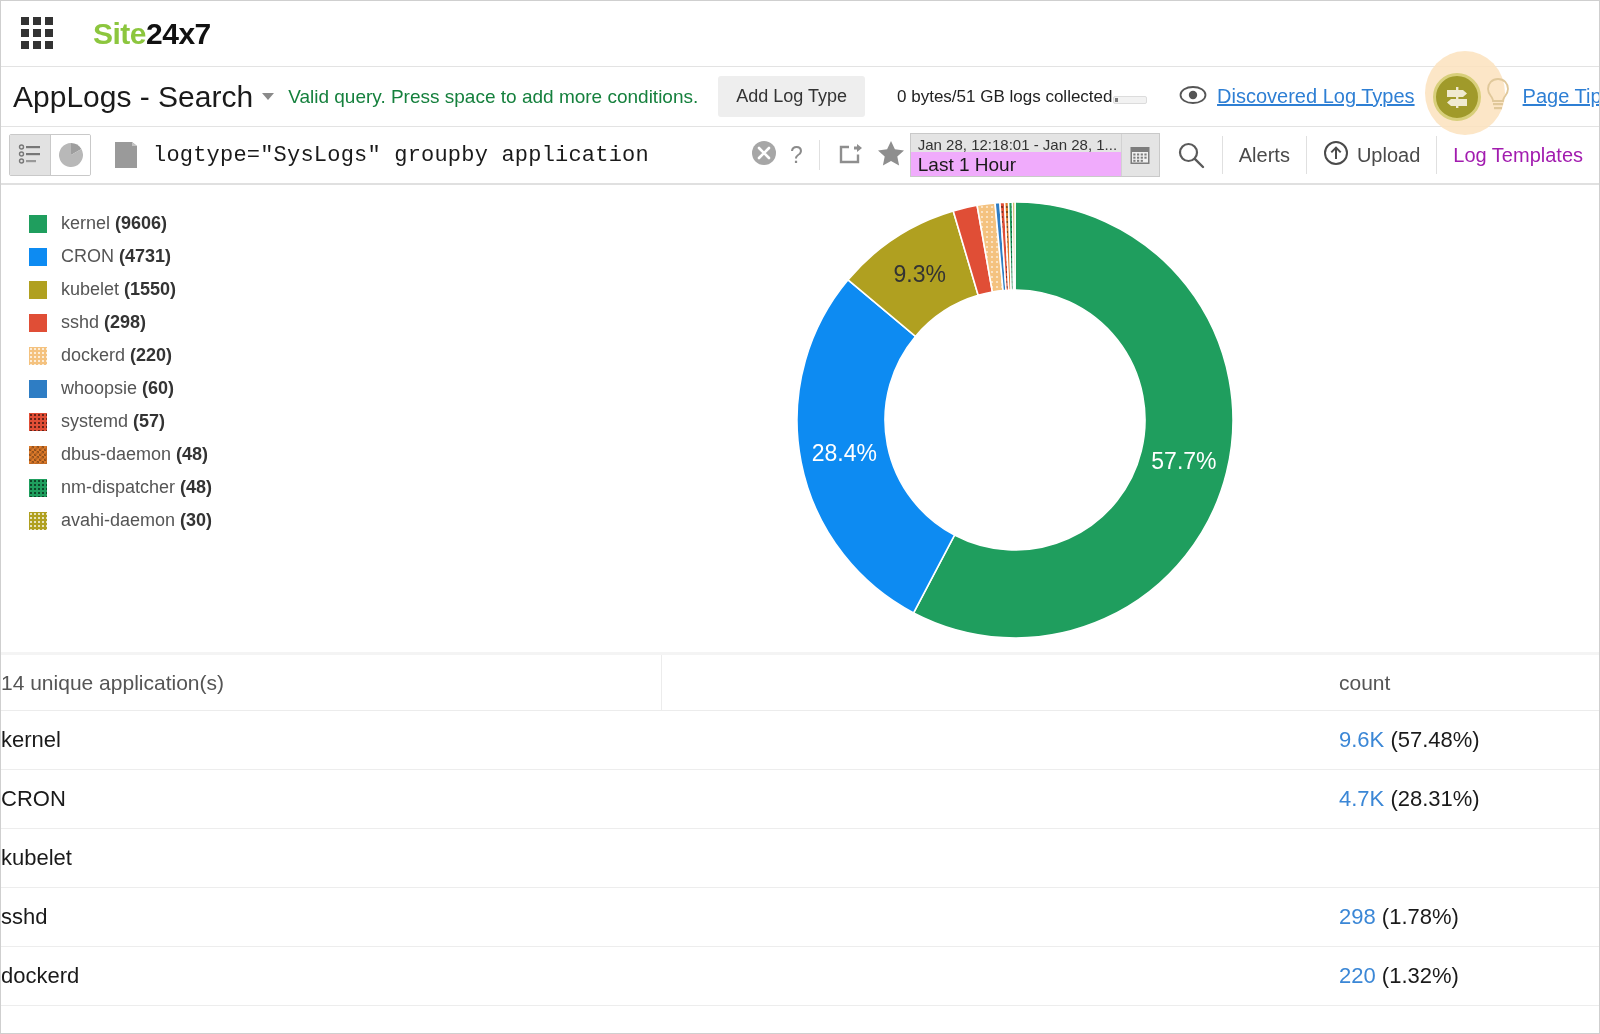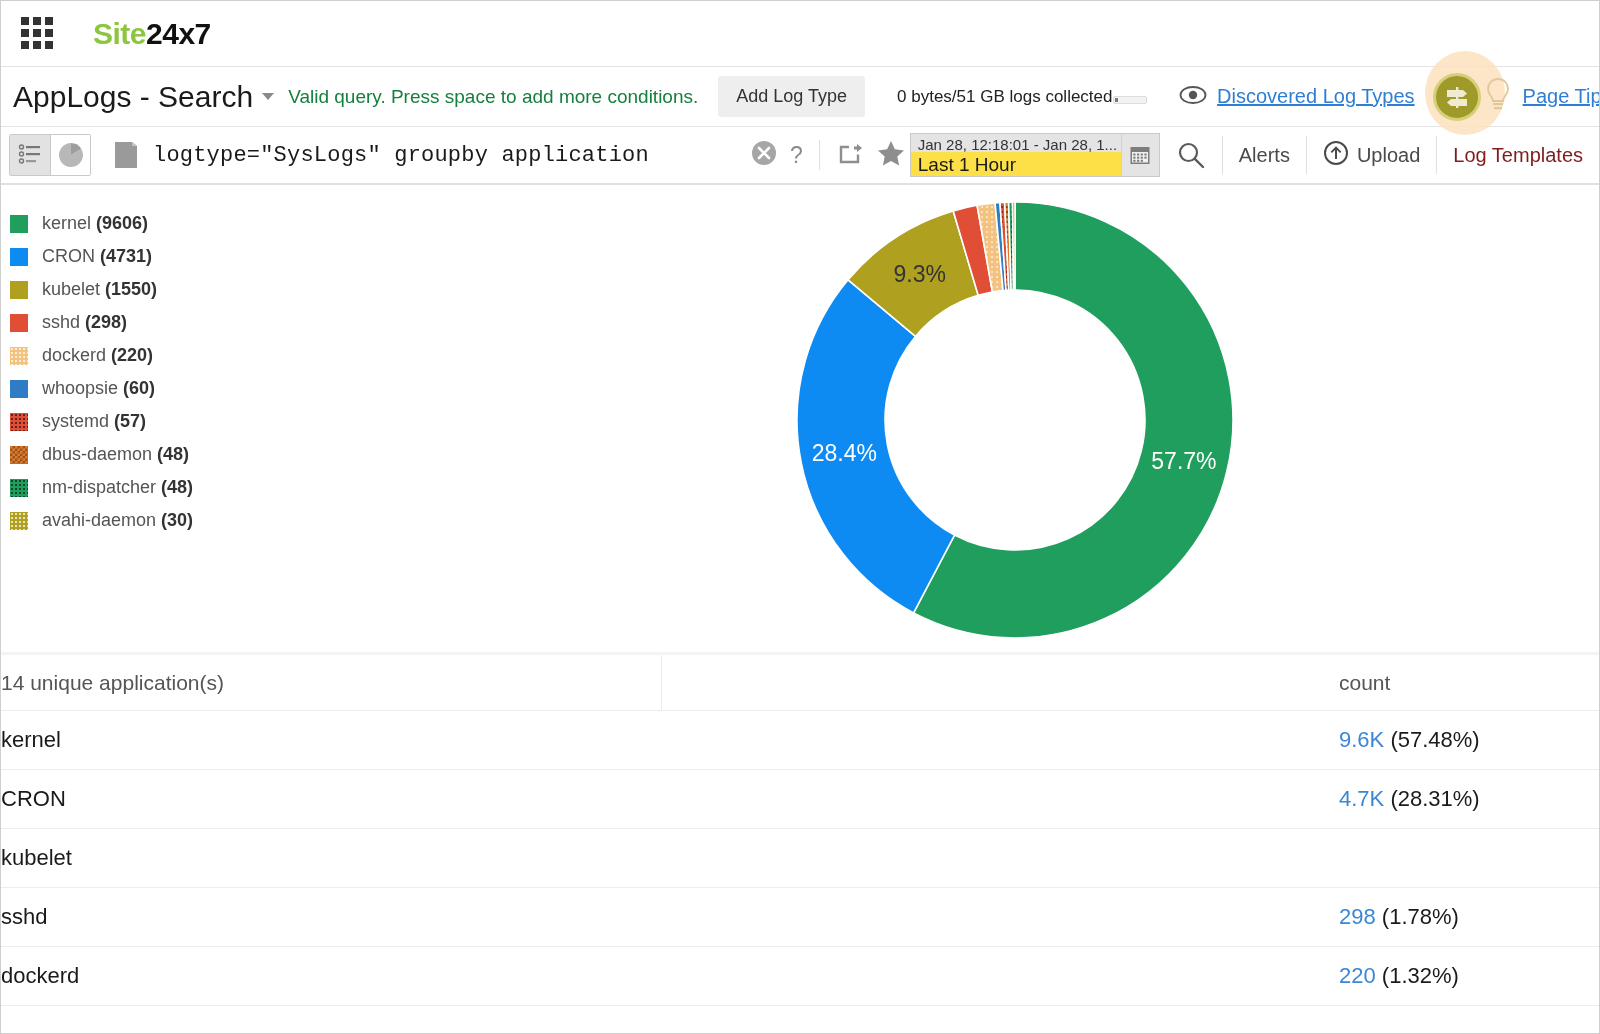--- a/index.html
+++ b/index.html
@@ -150,21 +150,21 @@
     color: #1a1a1a;
     letter-spacing: .2px;
   }
   .qb-icons { display: flex; align-items: center; gap: 12px; padding-right: 4px; }
   .qmark { font-size: 23px; color: #8b8b8b; cursor: pointer; }
   #daterange {
     width: 250px;
     margin: 6px 0;
     border: 1px solid #c9c9c9;
     display: flex; align-items: stretch;
-    background: #fde047;
+    background: #f0abfc;
   }
   #daterange .dtxt { flex: 1; display: flex; flex-direction: column; }
   #dt-top {
     background: #e4e4e4;
     font-size: 15px; color: #333;
     padding: 2px 0 2px 7px;
     white-space: nowrap; overflow: hidden;
   }
   #dt-bot {
     font-size: 19px; color: #1a1a1a;
@@ -174,33 +174,33 @@
     width: 38px; background: #e4e4e4;
     display: flex; align-items: center; justify-content: center;
     border-left: 1px solid #d2d2d2; cursor: pointer;
   }
   .tb-sep { width: 1px; background: #e0e0e0; margin: 9px 0; }
   .tb-item {
     display: flex; align-items: center; gap: 8px;
     font-size: 20px; color: #4a4a4a;
     padding: 0 16px; cursor: pointer; white-space: nowrap;
   }
-  .tb-item.dim { color: #7f1d1d; }
+  .tb-item.dim { color: #a21caf; }
   #search-btn { padding: 0 16px; display: flex; align-items: center; cursor: pointer; }
 
   
   #chartpanel {
     position: relative;
     height: 470px;
     border-bottom: 1px solid #dcdcdc;
     display: flex;
   }
   #legend {
     width: 430px;
-    padding: 22px 0 0 9px;
+    padding: 22px 0 0 28px;
   }
   .legend-row {
     display: flex; align-items: center;
     height: 33px;
     cursor: pointer;
   }
   .swatch {
     width: 18px; height: 18px; margin-right: 14px; flex: 0 0 auto;
   }
   .legend-label {

